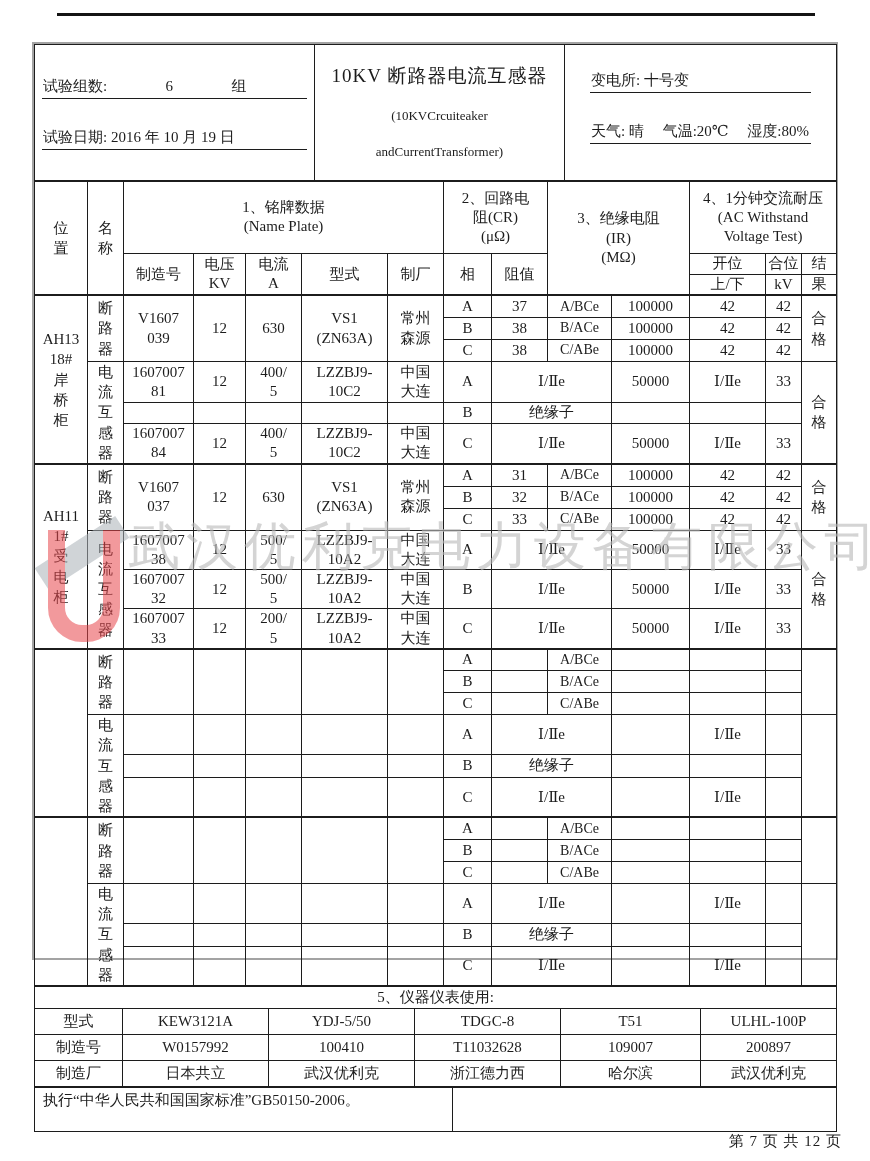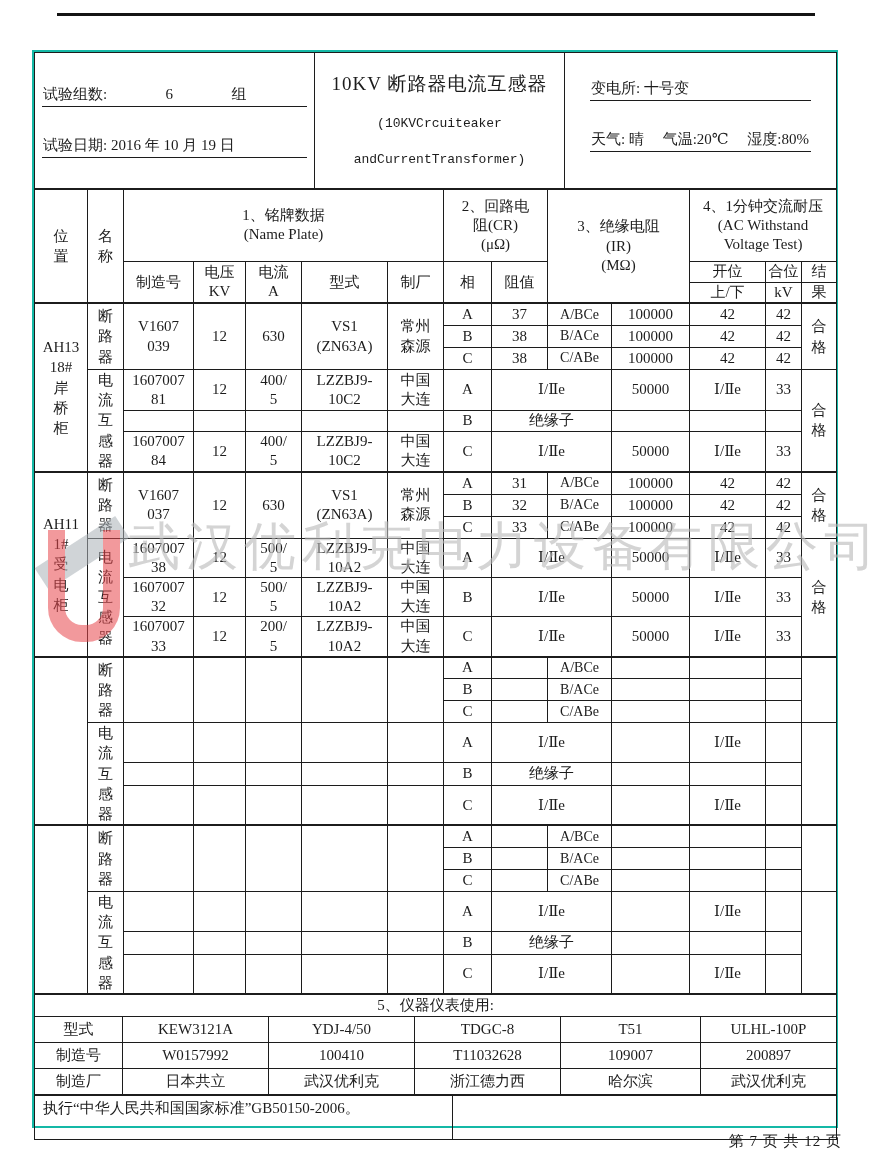--- a/index.html
+++ b/index.html
@@ -1,33 +1,33 @@
 <!DOCTYPE html>
 <html><head>
 <meta charset="utf-8">
 <style>
 *{box-sizing:border-box;margin:0;padding:0}
 html,body{width:870px;height:1161px}
 body{background:#fff;position:relative;overflow:hidden;color:#1c1c1c;
      font-family:"Liberation Serif","DejaVu Serif",serif}
 .top-rule{position:absolute;left:57px;top:13px;width:758px;height:3px;background:#141414}
-.doc{position:absolute;left:32px;top:50px;width:806px;height:1078px;border:2px solid #14b8a6}
+.doc{position:absolute;left:32px;top:42px;width:806px;height:918px;border:2px solid #a3a3a3}
 table{border-collapse:collapse;table-layout:fixed;width:802px}
 td{border:1px solid #1c1c1c;text-align:center;vertical-align:middle;font-size:15px;
    line-height:1.28;white-space:pre-line;overflow:hidden;padding:0 1px}
 .vtx{line-height:1.35}
 
 .hdr td{height:75px}
 .hd-left{ text-align:left;padding:5px 7px}
 .hd-right{text-align:left;padding:5px 25px;vertical-align:top}
 .uline{border-bottom:1px solid #1c1c1c;padding:2px 2px 2px 1px;margin-bottom:7px;display:flex}
 .uline:last-child{margin-bottom:0}
 .uline .sp{flex:1}
 .hd-mid .t1{font-size:19px;letter-spacing:1px;margin-top:0}
-.hd-mid .t2{font-size:13px;line-height:1.3;font-family:Liberation Mono, monospace}
+.hd-mid .t2{font-size:13px;line-height:1.3;font-family:Liberation Serif, serif}
 
 .h72 td{height:72px}.h21 td{height:21px}
 tr.h22{height:22px}tr.h20{height:20px}tr.h36{height:36px}tr.h38{height:38px}tr.h40{height:40px}
 .grp tr:first-child td{border-top-width:2px}
 .small{font-size:14px}
 
 .inst tr{height:26px}
 .inst tr.title{height:22px}
 .ft .fhead{height:22px}
 .ft .fbody td{height:44px;vertical-align:top;text-align:left;padding:3px 8px}
@@ -513,21 +513,21 @@
         <col style="width:140px">
         <col style="width:136px">
       </colgroup>
     <tbody>
         <tr class="title">
           <td colspan="6">5、仪器仪表使用:</td>
         </tr>
     <tr>
       <td>型式</td>
       <td>KEW3121A</td>
-      <td>YDJ-4/50</td>
+      <td>YDJ-5/50</td>
       <td>TDGC-8</td>
       <td>T51</td>
       <td>ULHL-100P</td>
     </tr>
     <tr>
       <td>制造号</td>
       <td>W0157992</td>
       <td>100410</td>
       <td>T11032628</td>
       <td>109007</td>

